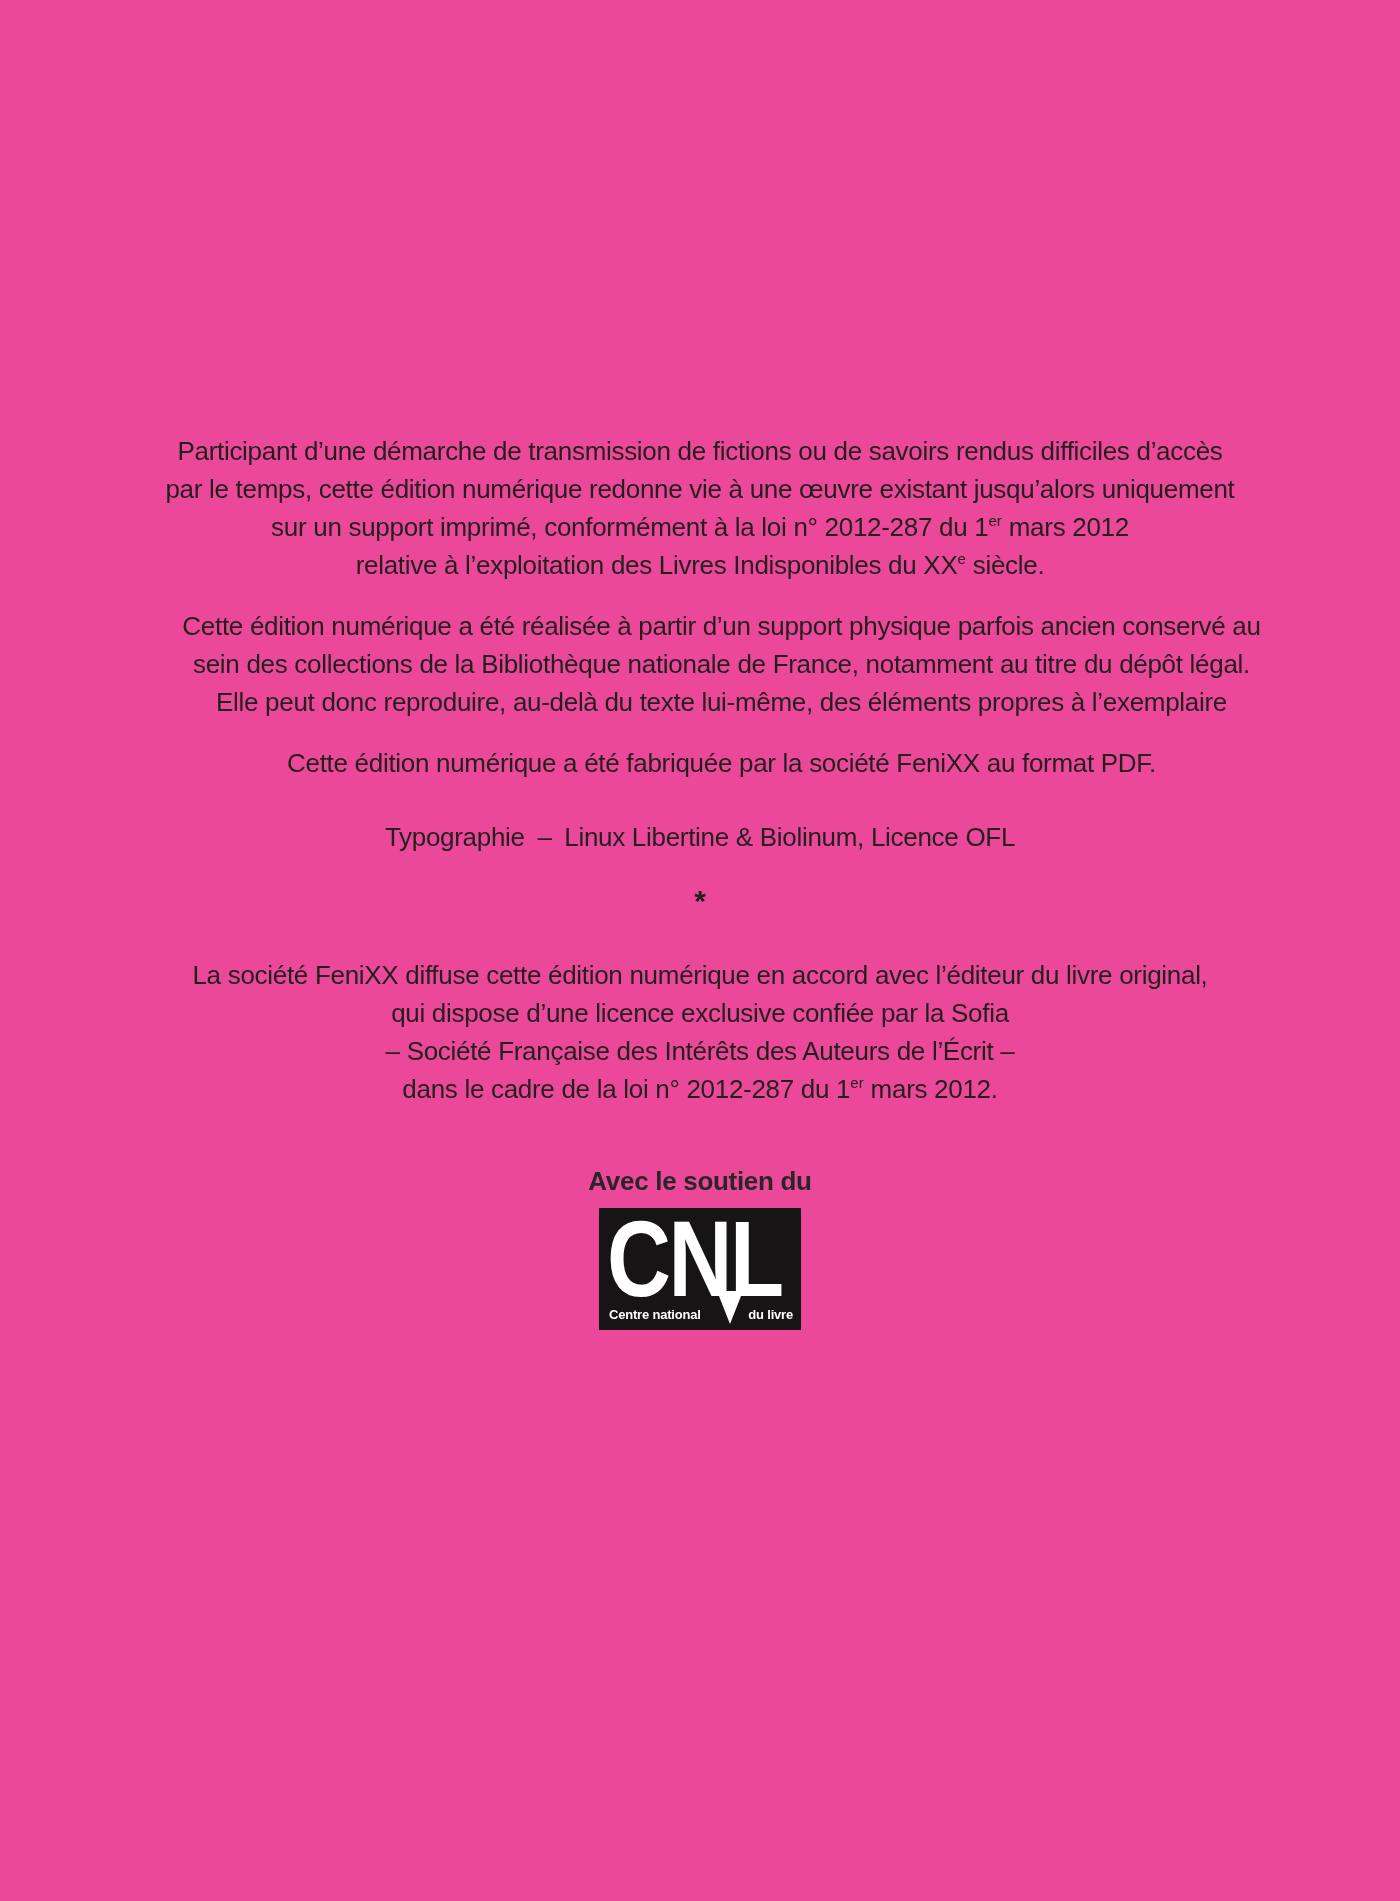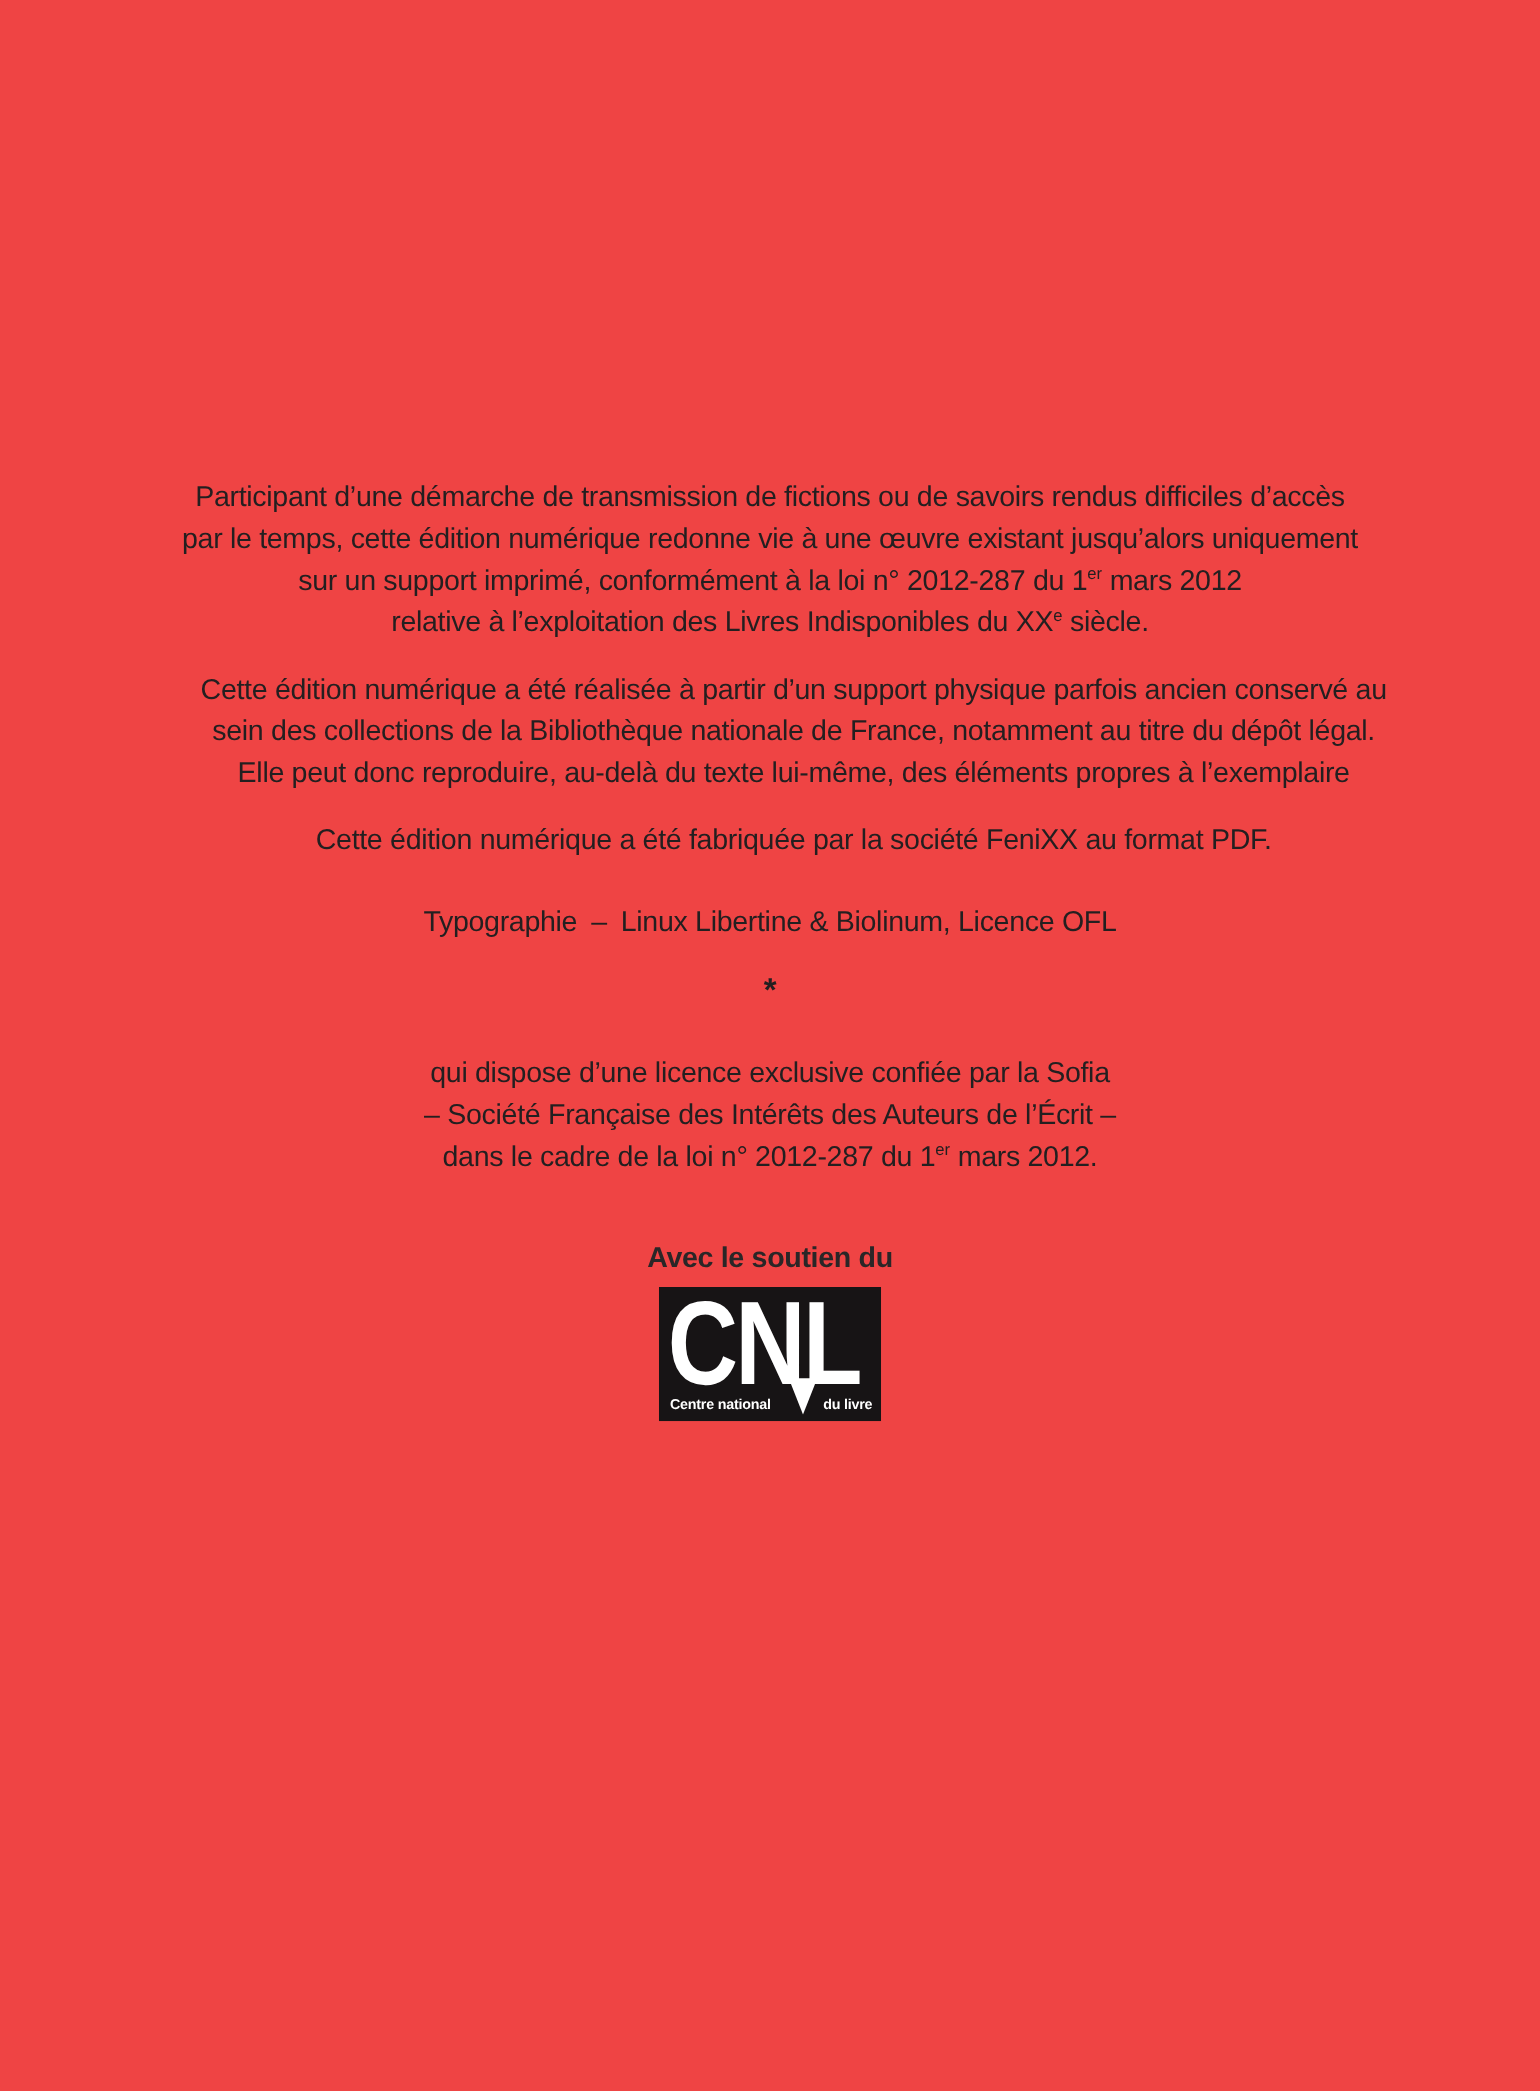--- a/index.html
+++ b/index.html
@@ -5,21 +5,21 @@
   html, body {
     margin: 0;
     padding: 0;
     background: #ffffff;
   }
   .page {
     position: relative;
     width: 1400px;
     height: 1901px;
     margin: 0 auto;
-    background: #ef4444;
+    background: #ec4899;
     overflow: hidden;
     font-family: "Liberation Sans", sans-serif;
     color: #231f20;
   }
   .content {
     position: absolute;
     top: 432px;
     left: 0;
     width: 100%;
     text-align: center;
@@ -96,20 +96,21 @@
       <span class="line">Cette édition numérique a été fabriquée par la société FeniXX au format PDF.</span>
     </p>
 
     <p class="para gap-medium">
       <span class="line">Typographie – Linux Libertine &amp; Biolinum, Licence OFL</span>
     </p>
 
     <p class="para star-line">*</p>
 
     <p class="para gap-medium">
+      <span class="line">La société FeniXX diffuse cette édition numérique en accord avec l’éditeur du livre original,</span>
       <span class="line">qui dispose d’une licence exclusive confiée par la Sofia</span>
       <span class="line">– Société Française des Intérêts des Auteurs de l’Écrit –</span>
       <span class="line"><span>dans le cadre de la loi n° 2012-287 du 1</span><sup>er</sup><span> mars 2012.</span></span>
     </p>
 
     <p class="para support-caption">Avec le soutien du</p>
 
     <div class="logo-wrap">
       <svg class="cnl" width="202" height="122" viewBox="0 0 202 122" aria-hidden="true">
         <rect class="cnl-bg" x="0" y="0" width="202" height="122"></rect>

